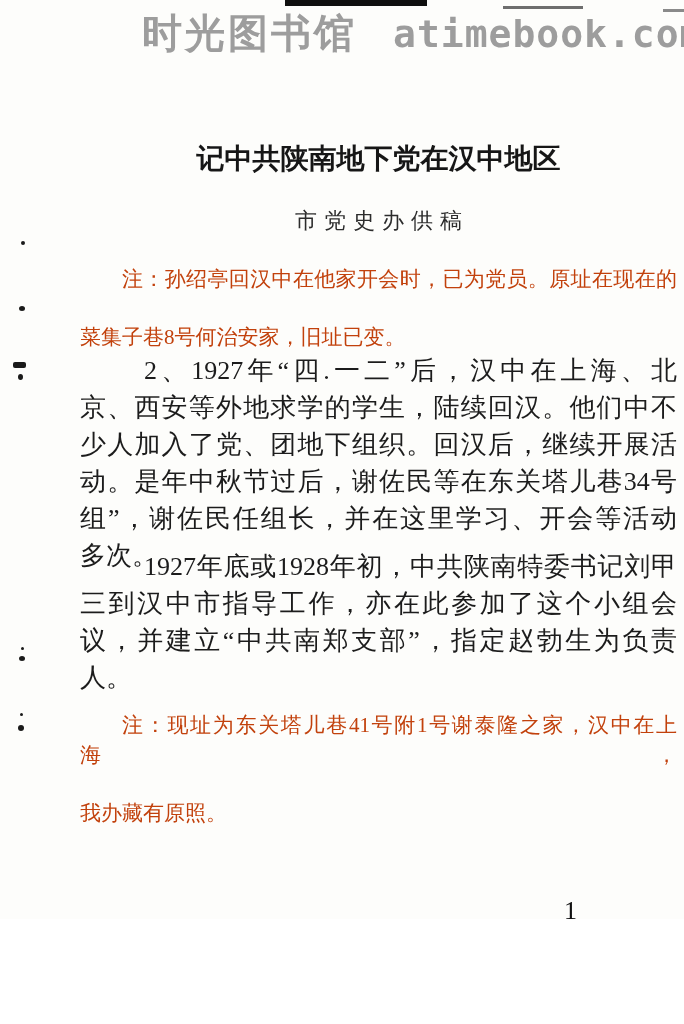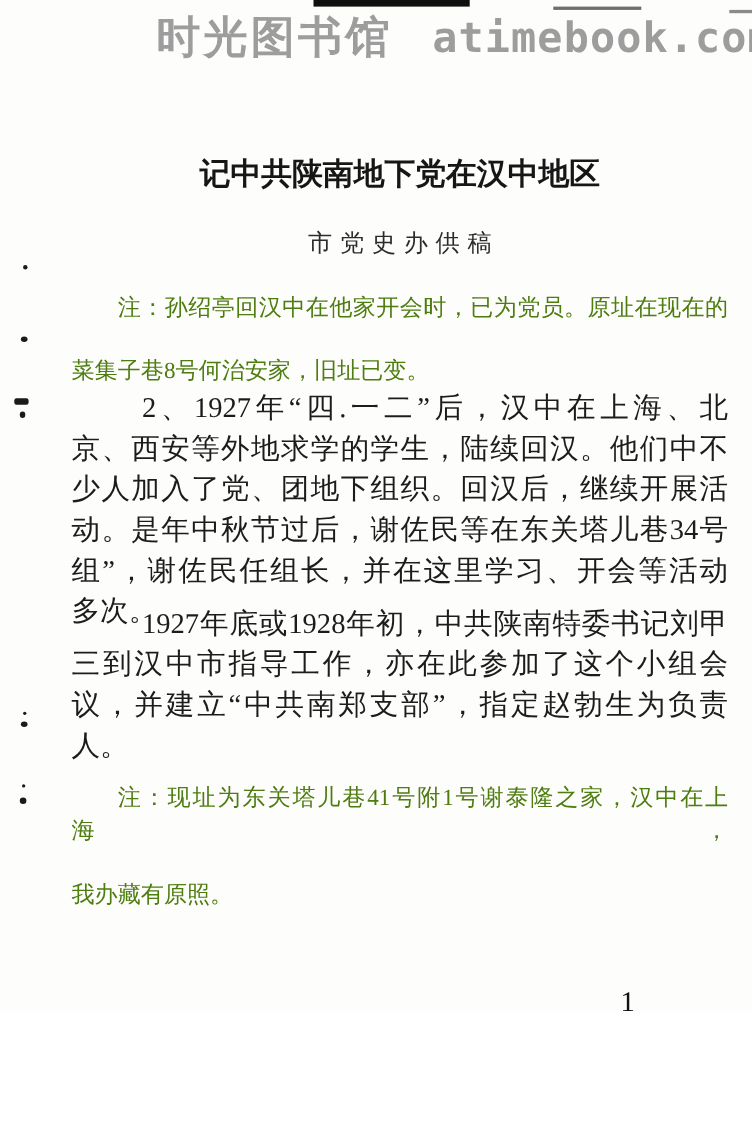--- a/index.html
+++ b/index.html
@@ -37,40 +37,40 @@
   .speck { position:absolute; background:#1a1a1a; border-radius:50%; }
   .sp1 { left:21px; top:241px; width:4px;  height:4px; }
   .sp2 { left:19px; top:306px; width:6px;  height:5px; }
   .sp3 { left:13px; top:362px; width:13px; height:6px; border-radius:2px; }
   .sp3b{ left:18px; top:374px; width:5px;  height:6px; }
   .sp4 { left:21px; top:647px; width:3px;  height:3px; }
   .sp4b{ left:19px; top:656px; width:6px;  height:5px; }
   .sp5 { left:20px; top:713px; width:3px;  height:3px; }
   .sp5b{ left:18px; top:725px; width:6px;  height:6px; }
   
-  .content { position:absolute; left:65px; top:142px; width:597px; }
+  .content { position:absolute; left:80px; top:142px; width:597px; }
   .title {
     margin:0; font-size:28px; line-height:34px; font-weight:700;
     text-align:center; color:#161616;
   }
   .title.l2 { margin-top:12px; letter-spacing:15px; margin-right:-15px; font-size:26px; }
   .byline {
     margin-top:30px; font-size:22px; line-height:30px;
     letter-spacing:7px; margin-right:-7px;
     text-align:center; color:#2c2c2c;font-family:Liberation Serif, serif;
   }
   .para { margin:0; }
   .para .line {
     font-size:26px; line-height:37px;
     text-align:justify; text-align-last:justify;
     color:#1c1c1c;
   }
   .para .line.last { text-align-last:left; }
   .para .line.indent { text-indent:64px; }
-  .para.note .line { font-size:21px; line-height:30px; color:#4d7c0f;margin-top:28px; }
+  .para.note .line { font-size:21px; line-height:30px; color:#c2410c;margin-top:28px; }
   .para.note .line.indent { text-indent:42px; }
   .p1 { margin-top:32px; }
   .n1 { margin-top:2px; }
   .p2 { margin-top:0; }
   .p3 { margin-top:-26px; }
   .n2 { margin-top:-14px; }
   .pagenum {
     position:absolute; left:564px; top:896px;
     font-size:26px; color:#111;
     font-family:"Liberation Serif","DejaVu Serif",serif;

